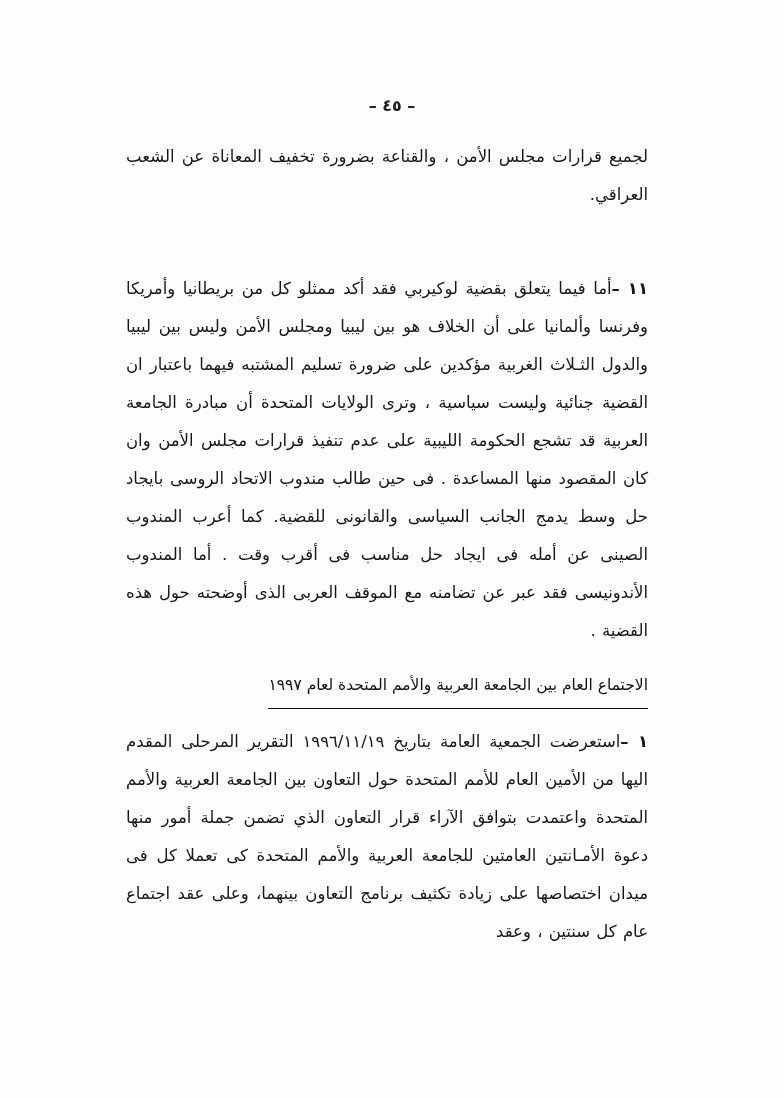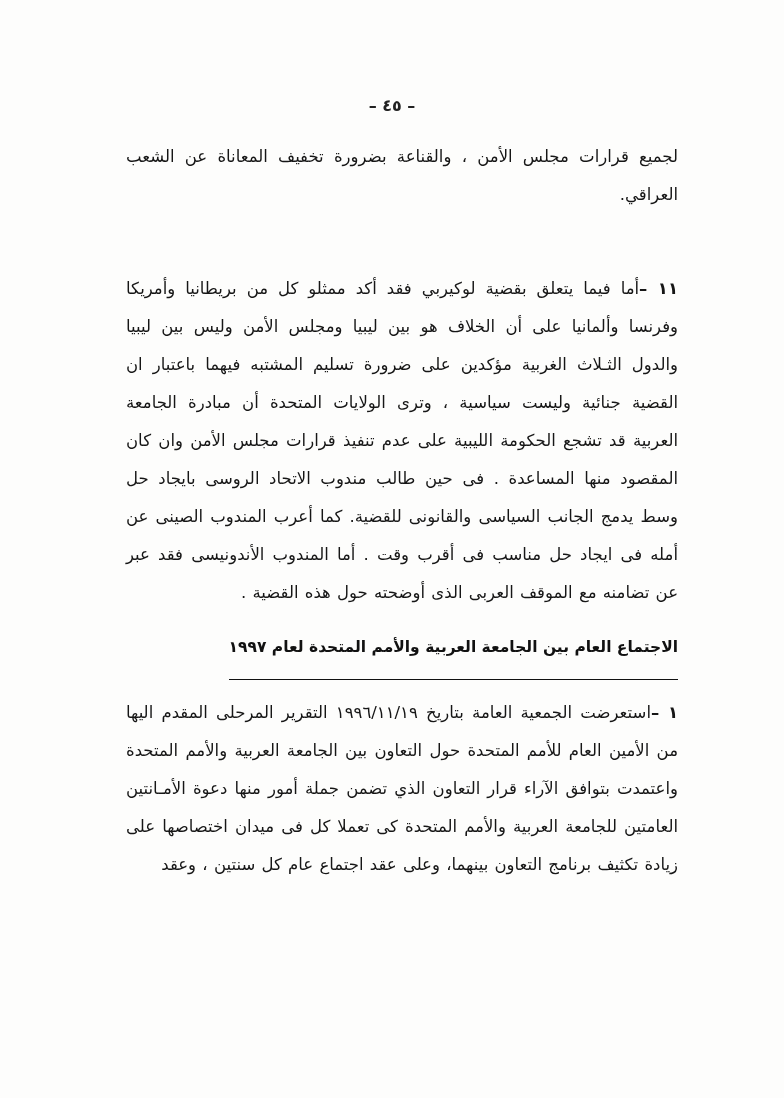--- a/index.html
+++ b/index.html
@@ -27,21 +27,21 @@
     right: 0;
     text-align: center;
     font-size: 16px;
     letter-spacing: 4px;
     color: #222;
     font-weight: 600;
   }
   .content {
     position: absolute;
     top: 138px;
-    right: 106px;
+    right: 136px;
     left: 126px;
     direction: rtl;
   }
   p {
     margin: 0;
     font-size: 16.5px;
     line-height: 38px;
     text-align: justify;
     text-align-last: right;
     color: #161616;
@@ -50,24 +50,24 @@
   .intro-block p { margin-bottom: 0; }
   .gap-large { height: 56px; }
   .gap-medium { height: 22px; }
   .gap-small { height: 14px; }
   .marker {
     font-weight: 600;
   }
   .section-heading {
     display: inline-block;
     font-size: 15.5px;
-    font-weight: 700;
+    font-weight: 400;
     color: #111;
     border-bottom: 1.5px solid #111;
-    padding-bottom: 19px;
+    padding-bottom: 10px;
     line-height: 26px;
   }
   .heading-row {
     text-align: right;
   }
 </style>
 </head>
 <body>
 
 <div class="page">

